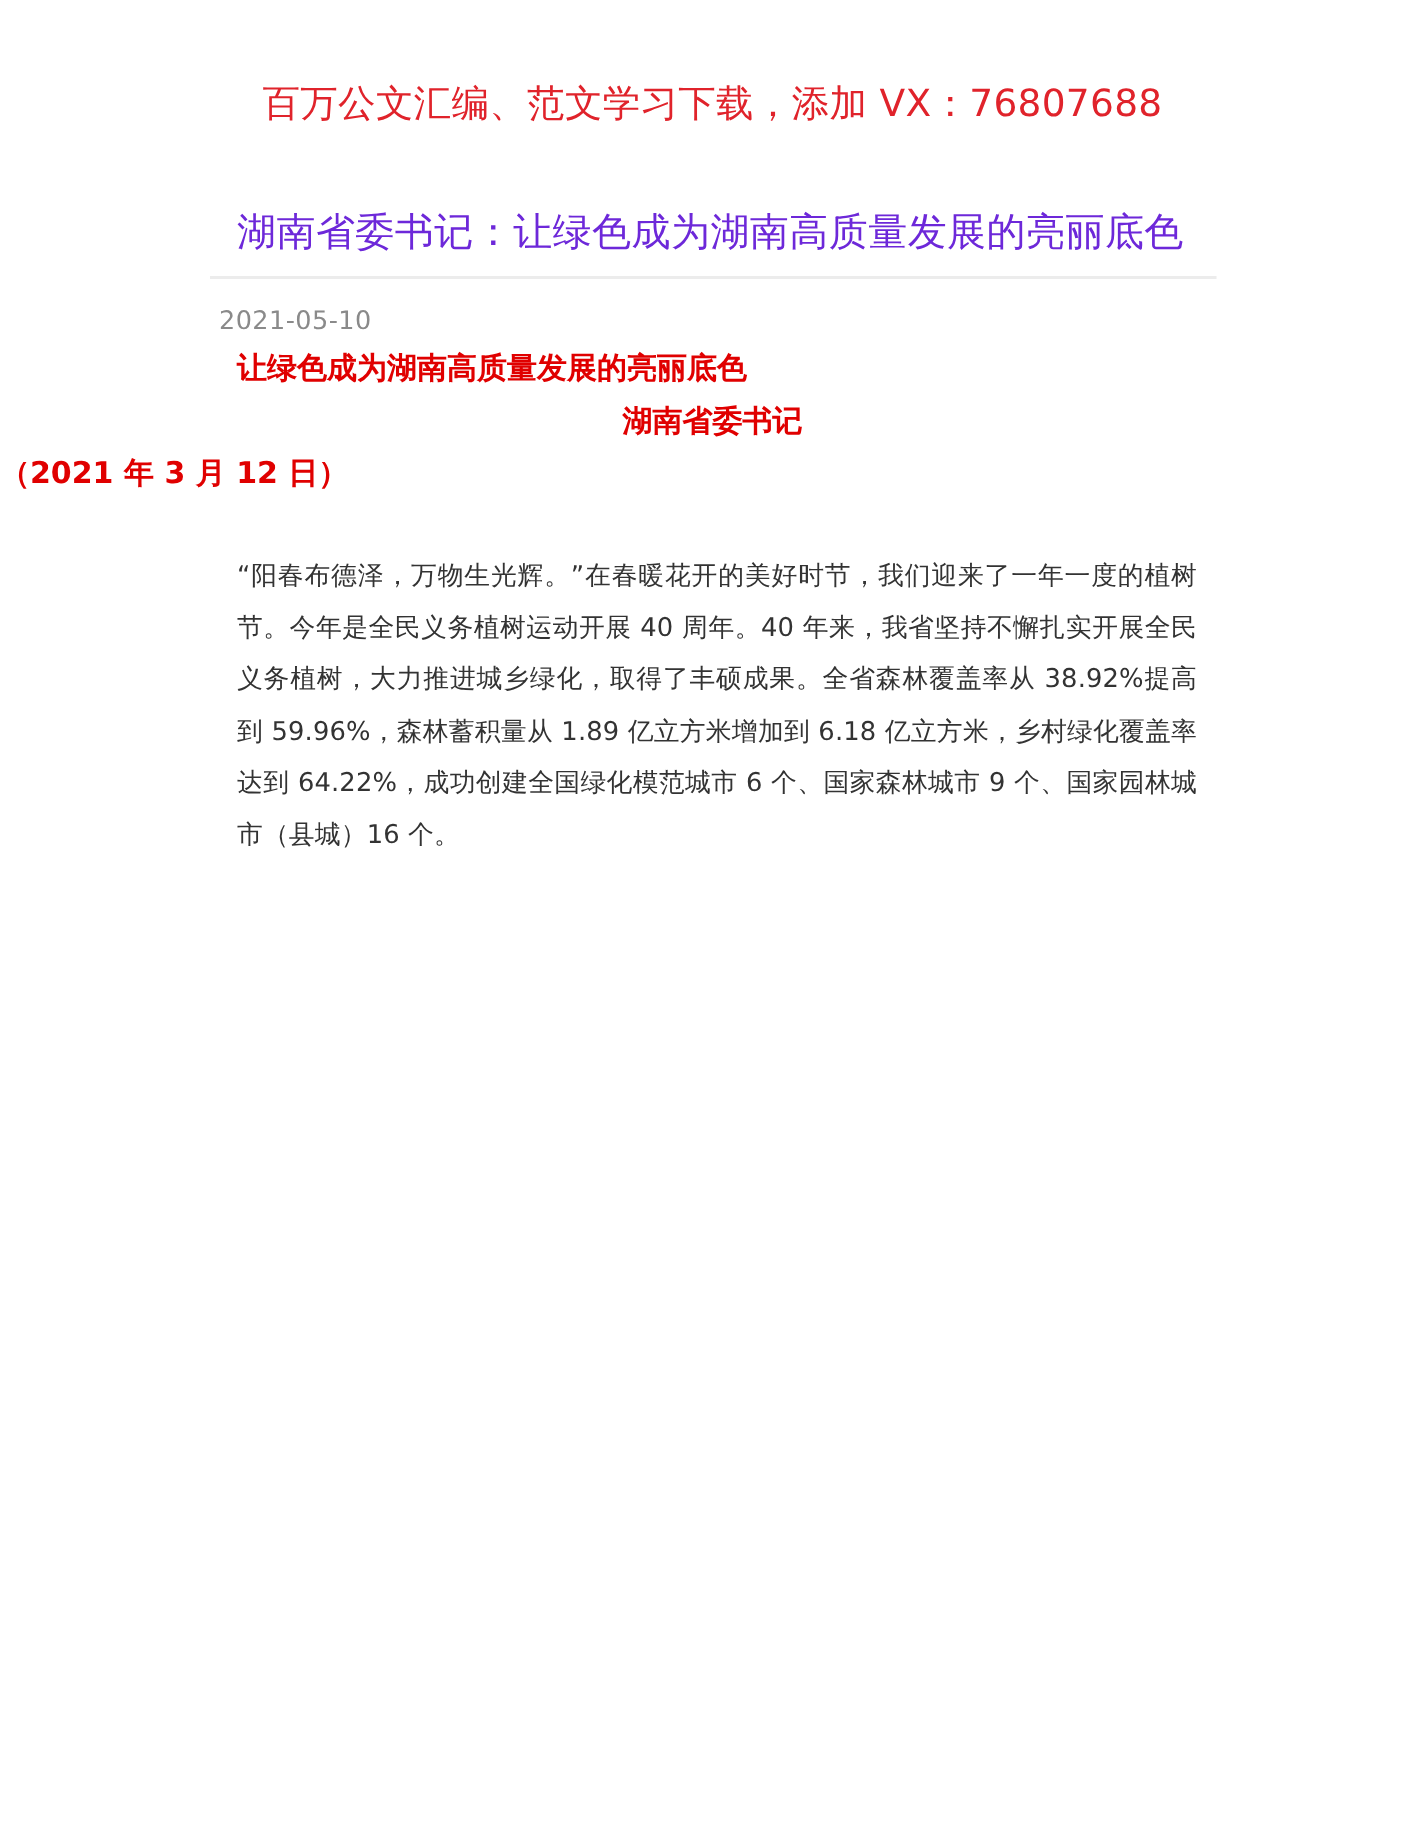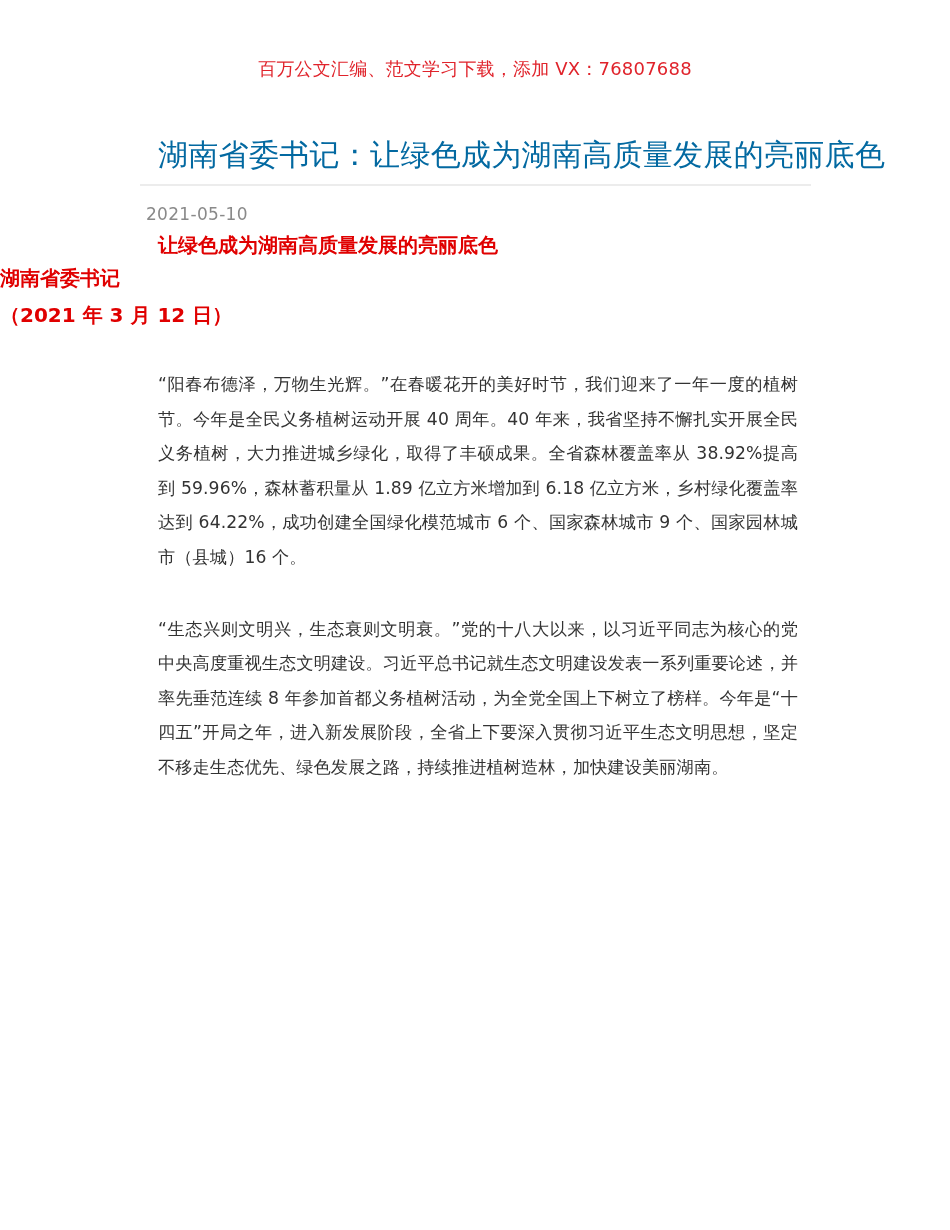--- a/index.html
+++ b/index.html
@@ -14,33 +14,33 @@
       overflow: hidden;
       font-family: "DejaVu Sans", "Liberation Sans", sans-serif;
       color: #333333;
     }
     .banner {
       position: absolute;
       top: 56px;
       left: 0;
       width: 950px;
       text-align: center;
-      font-size: 18px;
+      font-size: 25px;
       color: #e0232b;
       letter-spacing: 0.2px;
       line-height: 26px;
     }
     .page-title {
       position: absolute;
       top: 137px;
       left: 158px;
       width: 660px;
-      font-size: 30px;
+      font-size: 26px;
       line-height: 36px;
-      color: #0369a1;
+      color: #6d28d9;
       white-space: nowrap;
       letter-spacing: 0.3px;
     }
     .title-divider {
       position: absolute;
       top: 184px;
       left: 140px;
       width: 671px;
       height: 0;
       border-top: 2px solid #ececec;
@@ -56,51 +56,50 @@
     }
     .red-bold {
       color: #e00000;
       font-weight: bold;
       font-size: 20px;
       line-height: 24px;
       position: absolute;
       white-space: nowrap;
     }
     .subtitle { top: 233px; left: 158px; }
-    .author   { top: 268px; left: 0; width: 950px; text-align: left; font-family: Liberation Mono, monospace; }
+    .author   { top: 268px; left: 0; width: 950px; text-align: center; }
     .speech-date { top: 303px; left: 0; width: 950px; text-align: left; }
 
     .article-body {
       position: absolute;
       top: 367px;
       left: 158px;
       width: 640px;
     }
     .paragraph {
       margin: 0;
       font-size: 17.2px;
       line-height: 34.6px;
       color: #333333;
       text-align: justify;
       letter-spacing: 0.1px;
     }
-    .p1 { margin-bottom: 37px; }
+    .p1 { margin-bottom: 54px; }
     .p2 { margin-bottom: 34.6px; }
   </style>
 </head>
 <body>
 
 <div class="banner">百万公文汇编、范文学习下载，添加 VX：76807688</div>
 
 <h1 class="page-title" style="margin:0;font-weight:normal;">湖南省委书记：让绿色成为湖南高质量发展的亮丽底色</h1>
 
 <div class="title-divider"></div>
 
 <div class="pub-date">2021-05-10</div>
 
 <div class="red-bold subtitle">让绿色成为湖南高质量发展的亮丽底色</div>
 <div class="red-bold author">湖南省委书记</div>
 <div class="red-bold speech-date">（2021 年 3 月 12 日）</div>
 
 <div class="article-body">
   <p class="paragraph p1"> “阳春布德泽，万物生光辉。”在春暖花开的美好时节，我们迎来了一年一度的植树节。今年是全民义务植树运动开展 40 周年。40 年来，我省坚持不懈扎实开展全民义务植树，大力推进城乡绿化，取得了丰硕成果。全省森林覆盖率从 38.92%提高到 59.96%，森林蓄积量从 1.89 亿立方米增加到 6.18 亿立方米，乡村绿化覆盖率达到 64.22%，成功创建全国绿化模范城市 6 个、国家森林城市 9 个、国家园林城市（县城）16 个。</p>
-  <p class="paragraph p2">“生态兴则文明兴，生态衰则文明衰。”党的十八大以来，以习近平同志为核心的党中央高度重视生态文明建设。习近平总书记就生态文明建设发表一系列重要论述，并率先垂范连续 8 年参加首都义务植树活动，为全党全国上下树立了榜样。今年是“十四五”开局之年，进入新发展阶段，全省上下要深入贯彻习近平生态文明思想，坚定不移走生态优先、绿色发展之路，持续推进植树造林，加快建设美丽湖南。</p>
 </div>
 
 </body></html>

